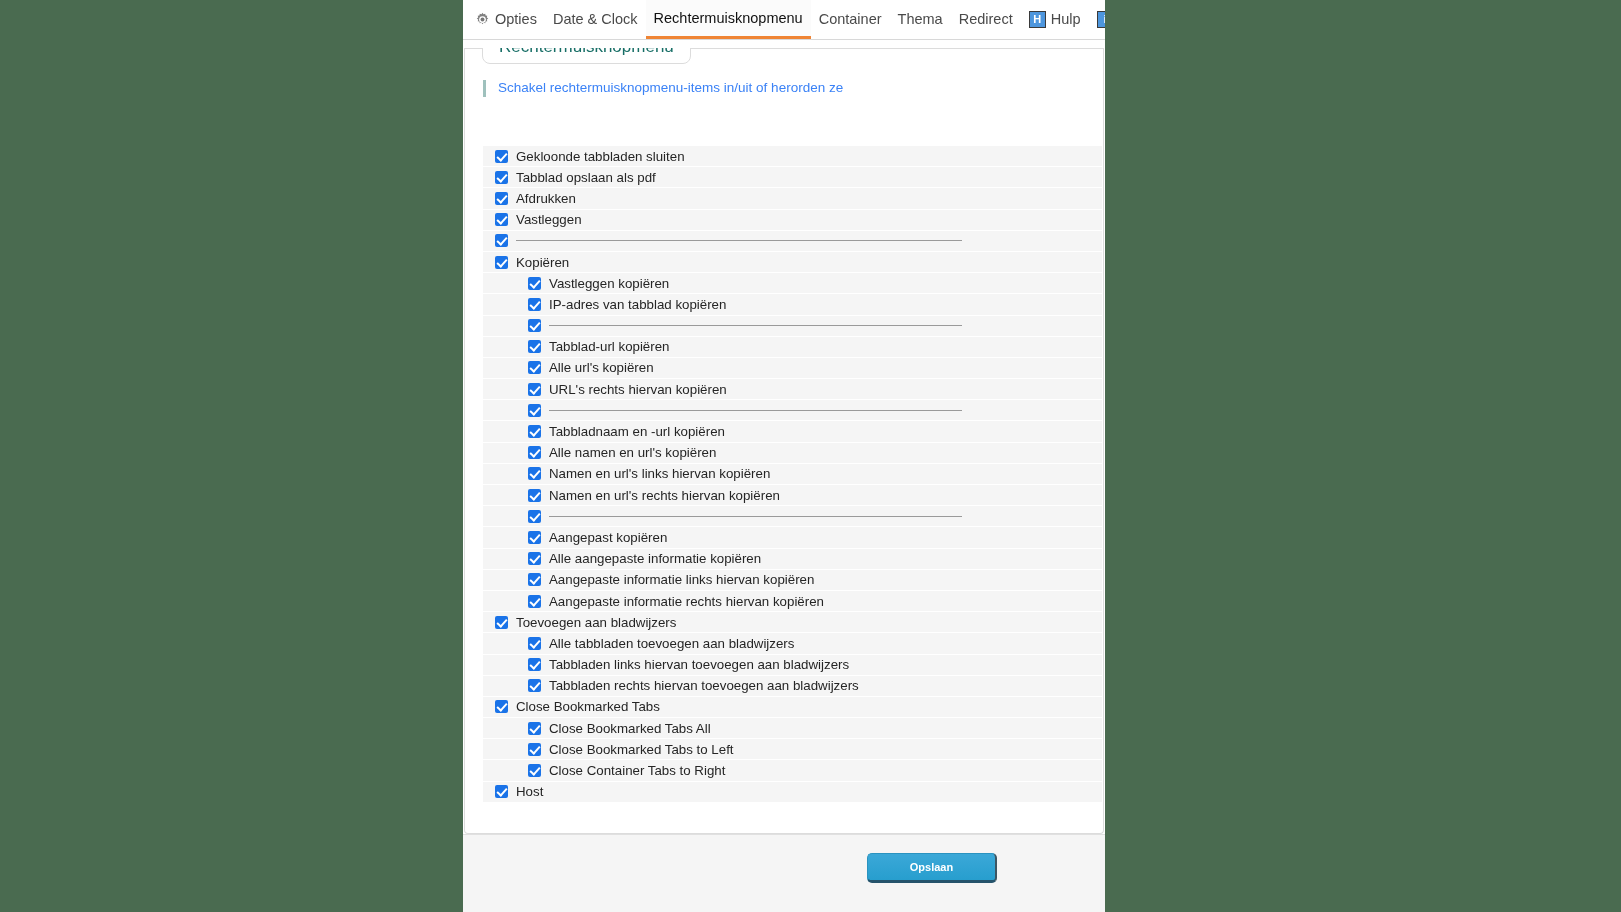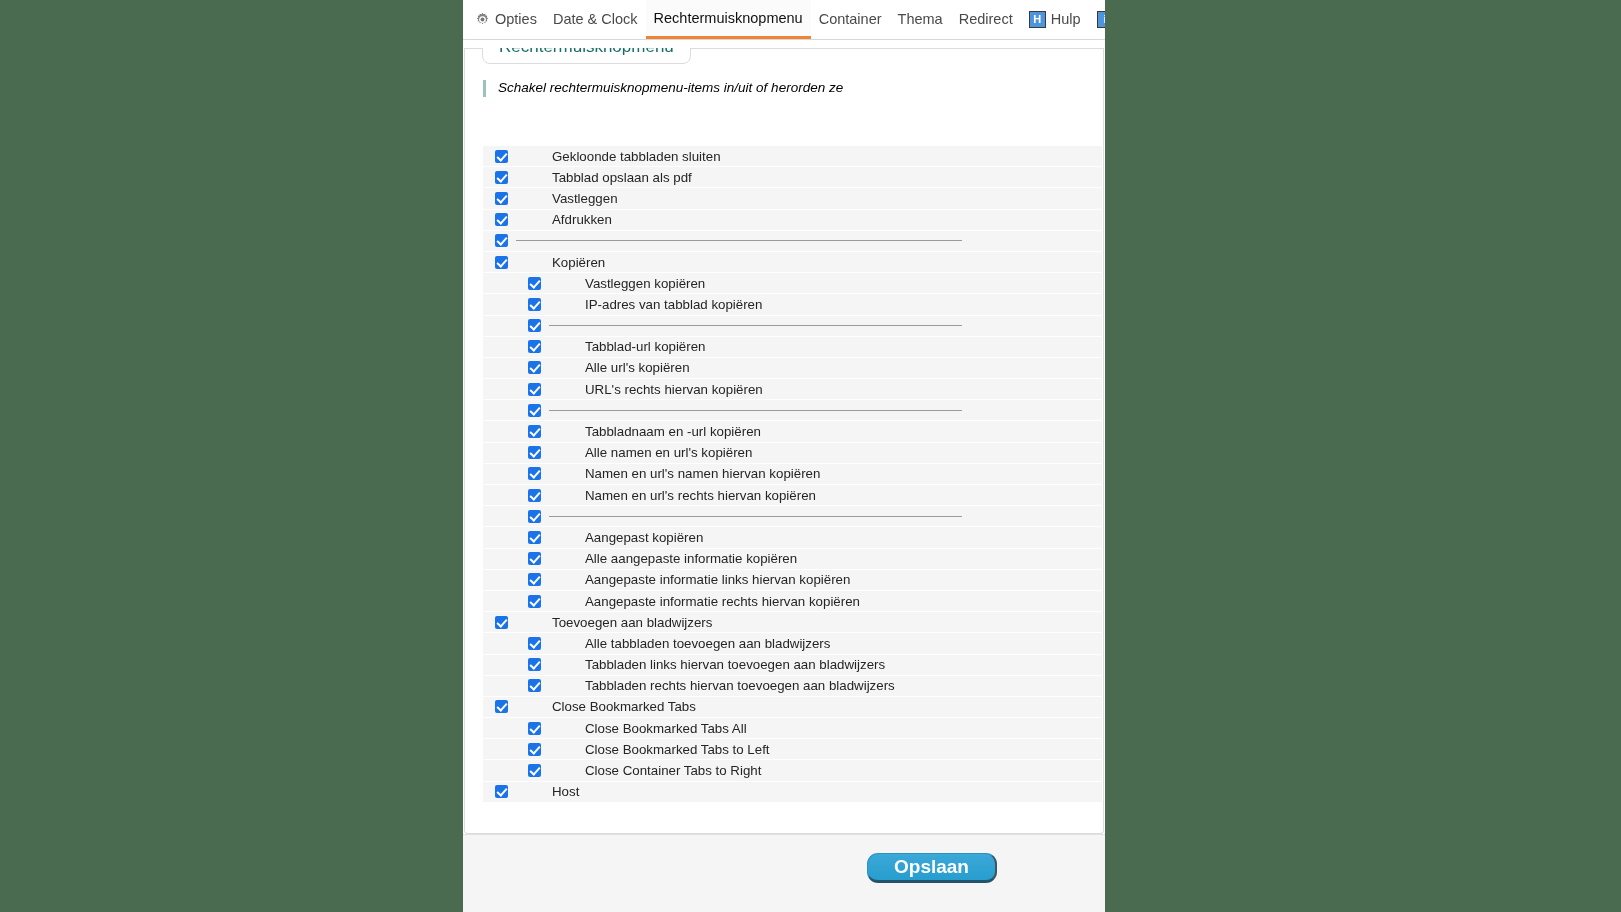--- a/index.html
+++ b/index.html
@@ -111,22 +111,21 @@
     left: 0; right: 0; top: 0;
     height: 1px;
     background: #dcdcdc;
   }
 
   #desc {
     margin: 32px 0 0 18px;
     padding-left: 12px;
     border-left: 3px solid #9fc1bd;
     font-size: 13.5px;
-    font-style: italic;
-    color: #000000;
+    color: #3b82f6;
     line-height: 1.25;
   }
 
   
   #list {
     position: absolute;
     left: 18px; right: 1px;
     top: 98px; bottom: 0;
     overflow: hidden;
   }
@@ -154,21 +153,21 @@
   }
   .cb::after {
     content: "";
     position: absolute;
     left: 4px; top: 1px;
     width: 4px; height: 8px;
     border: solid #fff;
     border-width: 0 2px 2px 0;
     transform: rotate(42deg);
   }
-  .rlabel { white-space: nowrap; margin-left: 36px; }
+  .rlabel { white-space: nowrap; }
   .sep-line {
     flex: 1 1 auto;
     height: 1px;
     background: #9a9a9a;
     margin-right: 140px;
   }
 
   
   #footer {
     position: absolute;
@@ -178,23 +177,23 @@
     border-top: 1px solid #e0e0e0;
   }
   #save-btn {
     position: absolute;
     left: 404px; top: 18px;
     width: 130px; height: 30px;
     background: linear-gradient(#3ba8d8, #279ece);
     border: 1px solid #2a93c0;
     border-bottom: 3px solid #25536b;
     border-right: 2px solid #3d5663;
-    border-radius: 11px;
+    border-radius: 5px;
     color: #ffffff;
-    font-size: 19px;
+    font-size: 11px;
     font-weight: bold;
     cursor: pointer;
     font-family: "Liberation Sans", sans-serif;
   }
 </style>
 </head>
 <body>
 
 <div id="page">
   <div id="panel">
@@ -243,28 +242,28 @@
             <div class="row lvl1">
               <span class="cb"></span>
               <span class="rlabel">Gekloonde tabbladen sluiten</span>
             </div>
             <div class="row lvl1">
               <span class="cb"></span>
               <span class="rlabel">Tabblad opslaan als pdf</span>
             </div>
             <div class="row lvl1">
               <span class="cb"></span>
+              <span class="rlabel">Afdrukken</span>
+            </div>
+            <div class="row lvl1">
+              <span class="cb"></span>
               <span class="rlabel">Vastleggen</span>
             </div>
             <div class="row lvl1">
               <span class="cb"></span>
-              <span class="rlabel">Afdrukken</span>
-            </div>
-            <div class="row lvl1">
-              <span class="cb"></span>
               <span class="sep-line"></span>
             </div>
             <div class="row lvl1">
               <span class="cb"></span>
               <span class="rlabel">Kopiëren</span>
             </div>
             <div class="row lvl2">
               <span class="cb"></span>
               <span class="rlabel">Vastleggen kopiëren</span>
             </div>
@@ -295,21 +294,21 @@
             <div class="row lvl2">
               <span class="cb"></span>
               <span class="rlabel">Tabbladnaam en -url kopiëren</span>
             </div>
             <div class="row lvl2">
               <span class="cb"></span>
               <span class="rlabel">Alle namen en url's kopiëren</span>
             </div>
             <div class="row lvl2">
               <span class="cb"></span>
-              <span class="rlabel">Namen en url's namen hiervan kopiëren</span>
+              <span class="rlabel">Namen en url's links hiervan kopiëren</span>
             </div>
             <div class="row lvl2">
               <span class="cb"></span>
               <span class="rlabel">Namen en url's rechts hiervan kopiëren</span>
             </div>
             <div class="row lvl2">
               <span class="cb"></span>
               <span class="sep-line"></span>
             </div>
             <div class="row lvl2">

